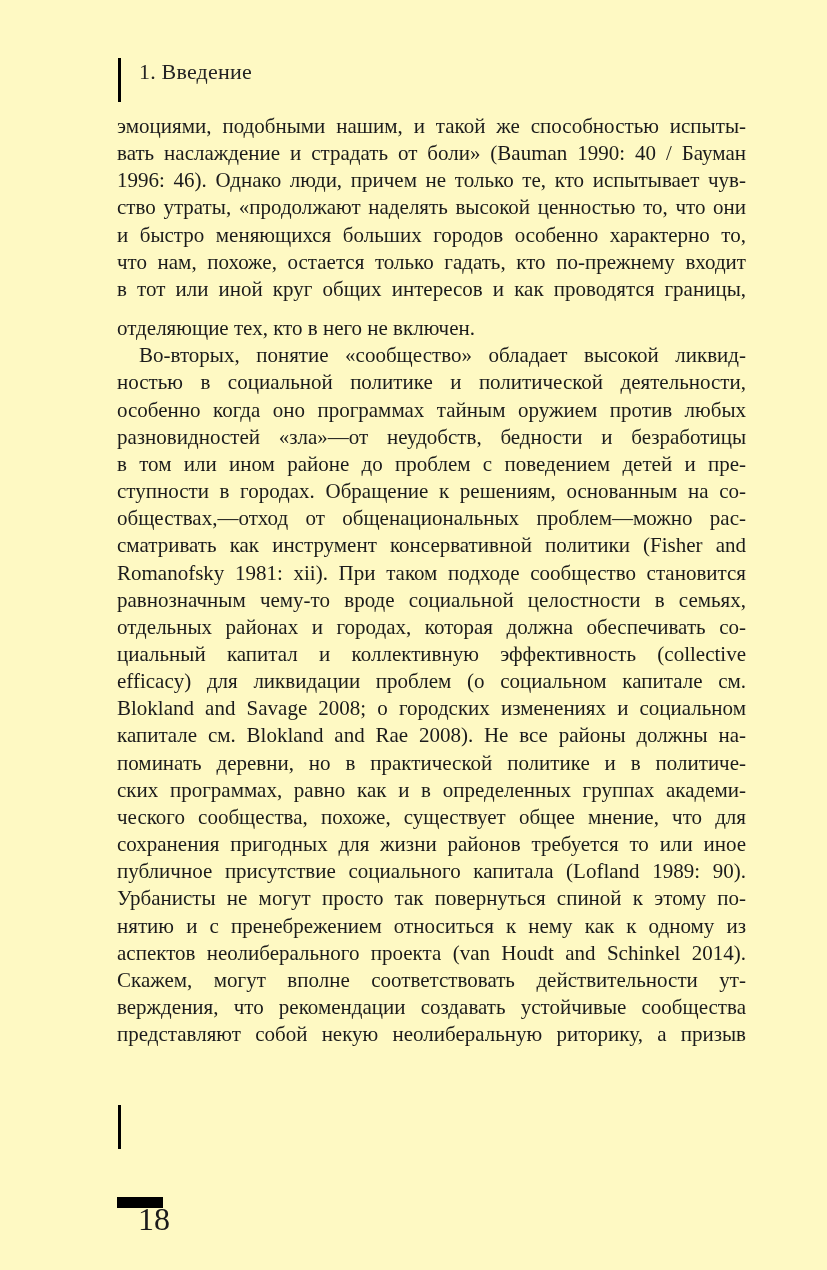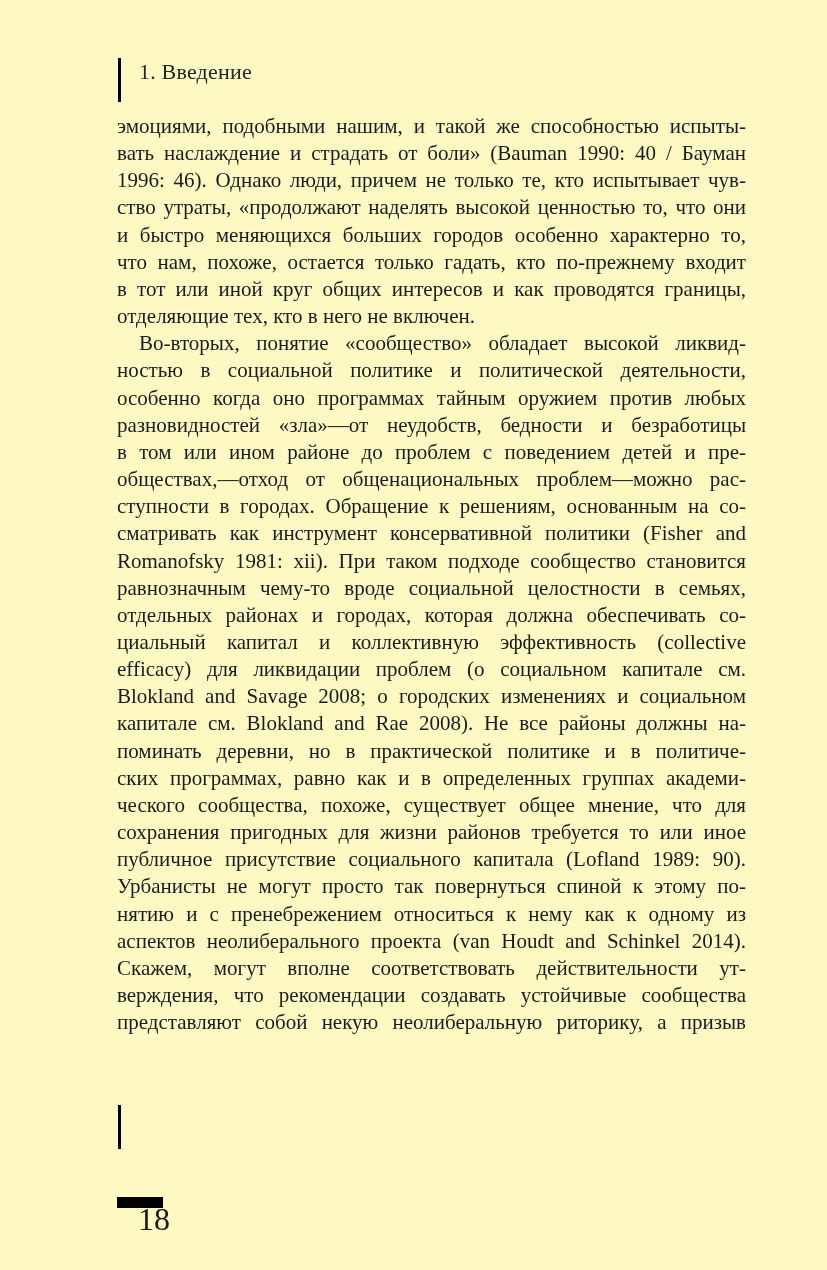--- a/index.html
+++ b/index.html
@@ -50,20 +50,21 @@
     line-height: 27.16px;
     text-align: justify;
     text-align-last: justify;
     white-space: normal;
   }
   .body-text .line.indent {
     text-indent: 22px;
   }
   .body-text .line.para-end {
     text-align-last: left;
+    margin-top: 12px;
   }
   
   .page-number {
     position: absolute;
     left: 138px;
     top: 1207px;
     font-size: 32px;
     line-height: 24px;
     color: #1b1b1b;
   }
@@ -92,22 +93,22 @@
       <div class="line">ство утраты, «продолжают наделять высокой ценностью то, что они</div>
       <div class="line">и быстро меняющихся больших городов особенно характерно то,</div>
       <div class="line">что нам, похоже, остается только гадать, кто по-прежнему входит</div>
       <div class="line">в тот или иной круг общих интересов и как проводятся границы,</div>
       <div class="line para-end">отделяющие тех, кто в него не включен.</div>
       <div class="line indent">Во-вторых, понятие «сообщество» обладает высокой ликвид-</div>
       <div class="line">ностью в социальной политике и политической деятельности,</div>
       <div class="line">особенно когда оно программах тайным оружием против любых</div>
       <div class="line">разновидностей «зла»—от неудобств, бедности и безработицы</div>
       <div class="line">в том или ином районе до проблем с поведением детей и пре-</div>
+      <div class="line">ступности в городах. Обращение к решениям, основанным на со-</div>
       <div class="line">обществах,—отход от общенациональных проблем—можно рас-</div>
-      <div class="line">ступности в городах. Обращение к решениям, основанным на со-</div>
       <div class="line">сматривать как инструмент консервативной политики (Fisher and</div>
       <div class="line">Romanofsky 1981: xii). При таком подходе сообщество становится</div>
       <div class="line">равнозначным чему-то вроде социальной целостности в семьях,</div>
       <div class="line">отдельных районах и городах, которая должна обеспечивать со-</div>
       <div class="line">циальный капитал и коллективную эффективность (collective</div>
       <div class="line">efficacy) для ликвидации проблем (о социальном капитале см.</div>
       <div class="line">Blokland and Savage 2008; о городских изменениях и социальном</div>
       <div class="line">капитале см. Blokland and Rae 2008). Не все районы должны на-</div>
       <div class="line">поминать деревни, но в практической политике и в политиче-</div>
       <div class="line">ских программах, равно как и в определенных группах академи-</div>

